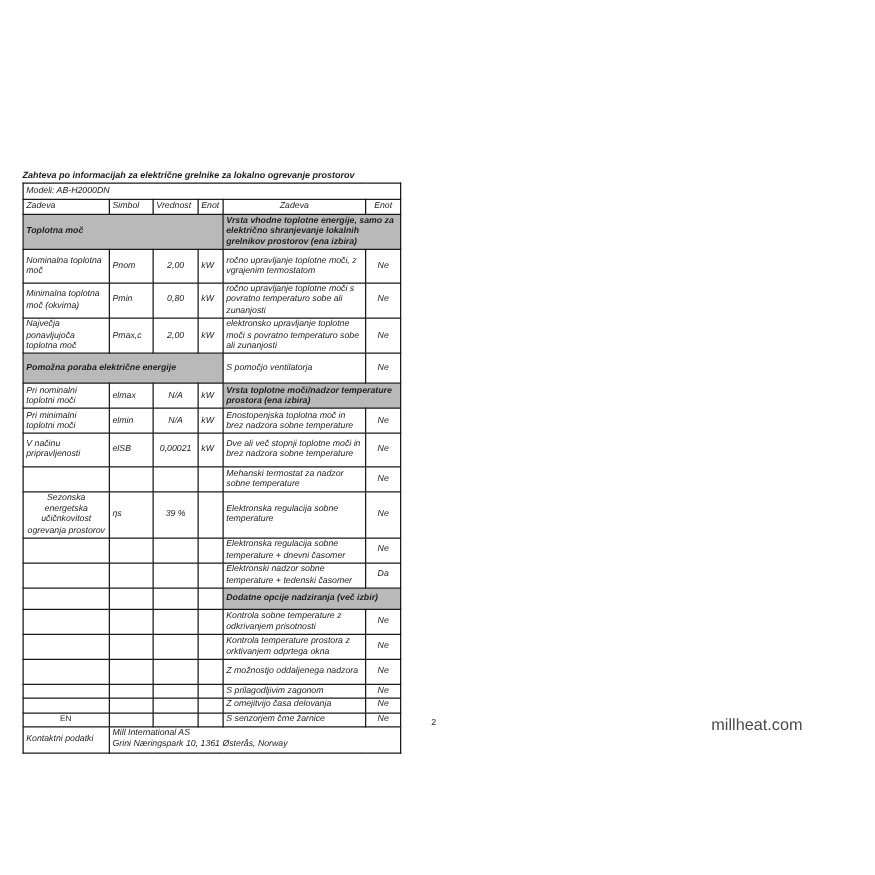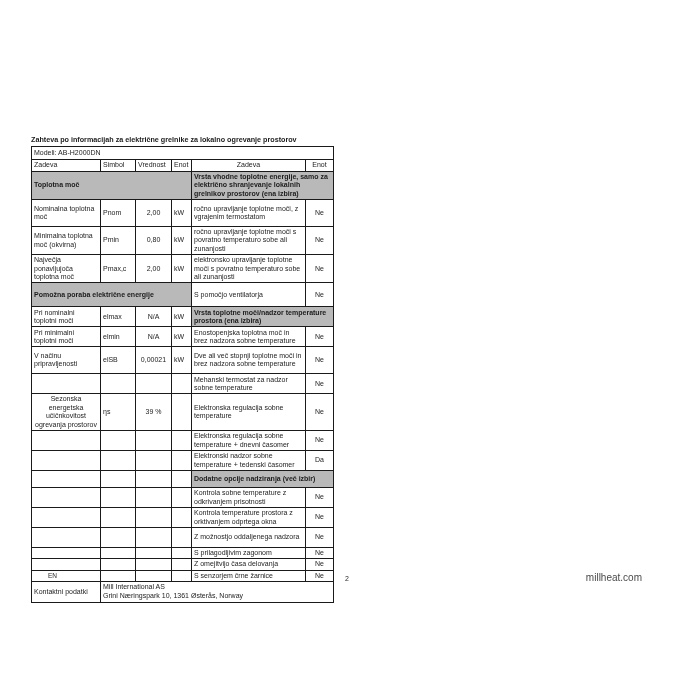--- a/index.html
+++ b/index.html
@@ -1,38 +1,38 @@
 <!DOCTYPE html>
 <html><head>
 <meta charset="utf-8">
 <style>
   html,body{margin:0;padding:0;}
   body{
     width:700px;height:700px;background:#ffffff;position:relative;
     font-family:"Liberation Sans", sans-serif;color:#1c1c1c;overflow:hidden;
   }
-  .doc{position:absolute;left:31px;top:136px;width:304px;}
+  .doc{position:absolute;left:18px;top:136px;width:304px;font-style:italic;}
   .doc-title{font-weight:bold;font-size:7.2px;line-height:1.1;margin:0 0 2px 0;white-space:nowrap;}
   table.spec{border-collapse:collapse;table-layout:fixed;width:302px;}
   table.spec td, table.spec th{
     border:1px solid #1a1a1a;font-size:7px;line-height:1.2;
     padding:1px 2px;vertical-align:middle;overflow:hidden;word-wrap:break-word;
   }
   tr.model-row td{font-size:7px;}
   tr.header-row th{font-weight:normal;text-align:left;}
   tr.header-row th.c{text-align:center;}
   td.section{background:#b9b9b9;font-weight:bold;}
   td.val, td.ans{text-align:center;}
   td.ctr{text-align:center;}
   td.sym{padding-left:2px;}
   .addr-line{font-size:7px;line-height:1.25;}
   .pg-footer{position:absolute;font-size:7px;color:#3c3c3c;}
   #footer-en{left:48px;top:572px;font-size:6.5px;color:#2a2a2a;}
   #footer-page{left:345px;top:575px;color:#2a2a2a;}
-  #footer-site{right:58px;top:572px;font-size:10px;color:#4a4a4a;}
+  #footer-site{right:58px;top:572px;font-size:13px;color:#4a4a4a;}
 </style>
 </head>
 <body>
 
 <div class="doc">
   <div class="doc-title">Zahteva po informacijah za električne grelnike za lokalno ogrevanje prostorov</div>
 
   <table class="spec">
     <colgroup>
       <col style="width:69px">

